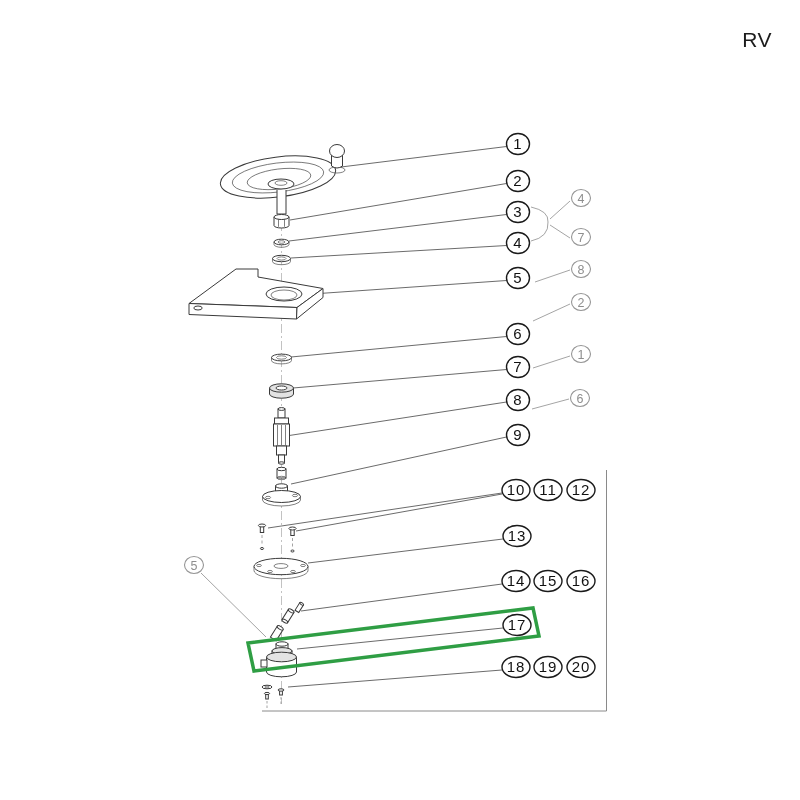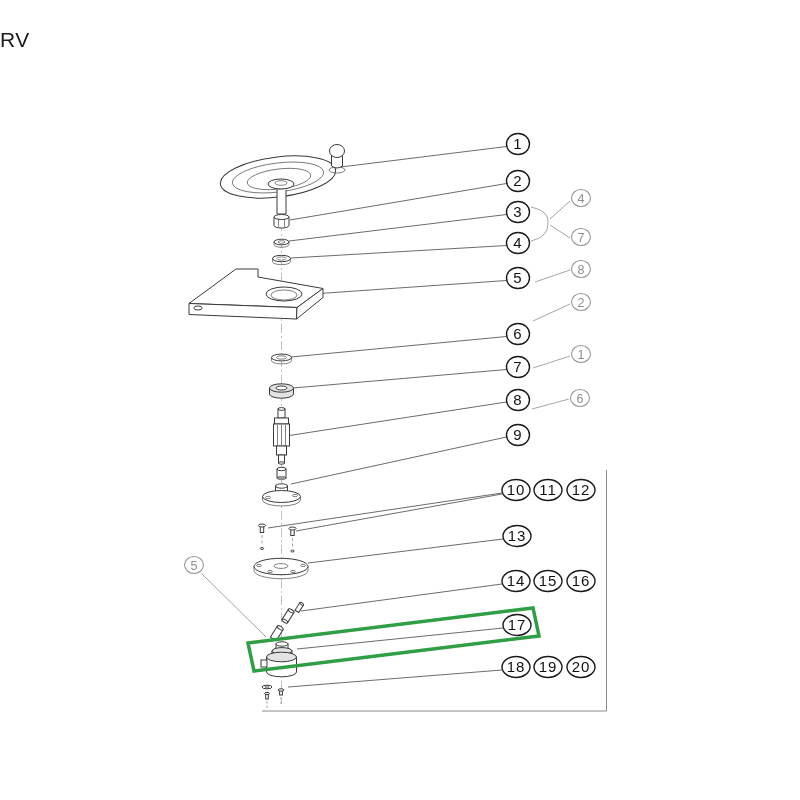--- a/index.html
+++ b/index.html
@@ -1,18 +1,18 @@
 <!DOCTYPE html>
 <html><head>
 <meta charset="utf-8">
 <style>
   html,body{margin:0;padding:0;background:#ffffff;}
   .canvas{position:relative;width:800px;height:800px;background:#fff;overflow:hidden;
           font-family:"Liberation Sans",sans-serif;}
-  .title{position:absolute;top:28px;left:0;width:772px;text-align:left;
+  .title{position:absolute;top:28px;left:0;width:772px;text-align:right;
          font-size:21px;color:#1c1c1c;letter-spacing:.5px;}
   svg{position:absolute;left:0;top:0;}
   .part{stroke:#3a3a3a;stroke-width:1;fill:#fff;}
   .partf{stroke:#3a3a3a;stroke-width:1;fill:#e3e3e3;}
   .thin{stroke:#4a4a4a;stroke-width:.7;fill:none;}
   .lead{stroke:#5a5a5a;stroke-width:.9;}
   .ref-lead{stroke:#9a9a9a;stroke-width:.9;fill:none;}
   .frame{stroke:#8a8a8a;stroke-width:1;}
   .co-e{stroke:#1a1a1a;stroke-width:1.4;fill:#fff;}
   .co-t{font-size:15px;font-family:"Liberation Sans",sans-serif;fill:#111;text-anchor:middle;letter-spacing:1px;}

